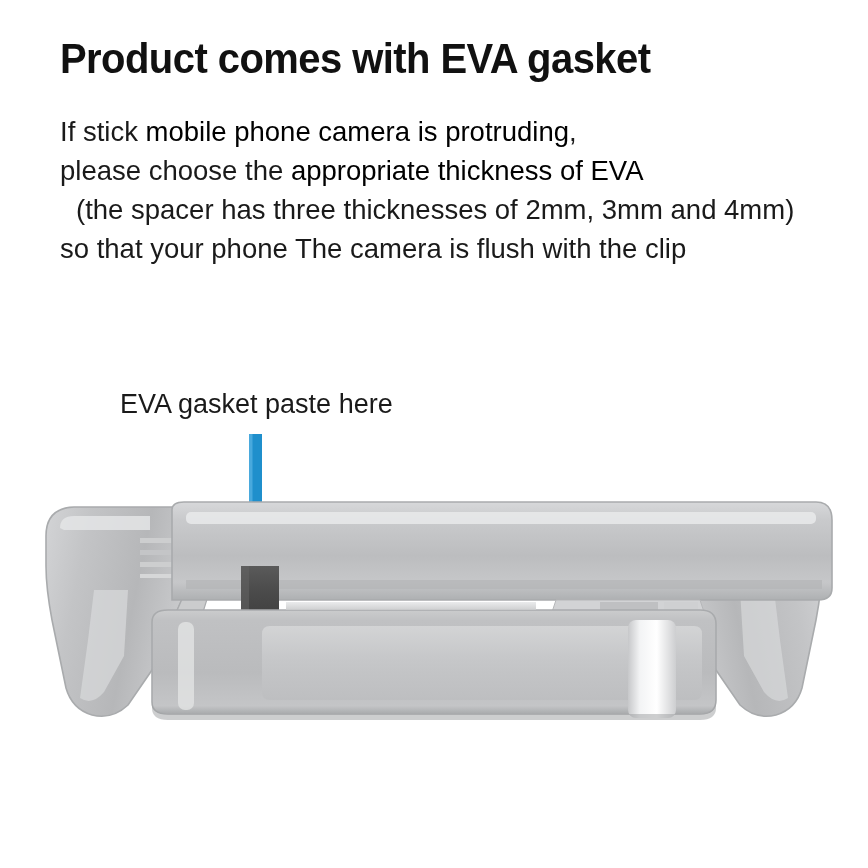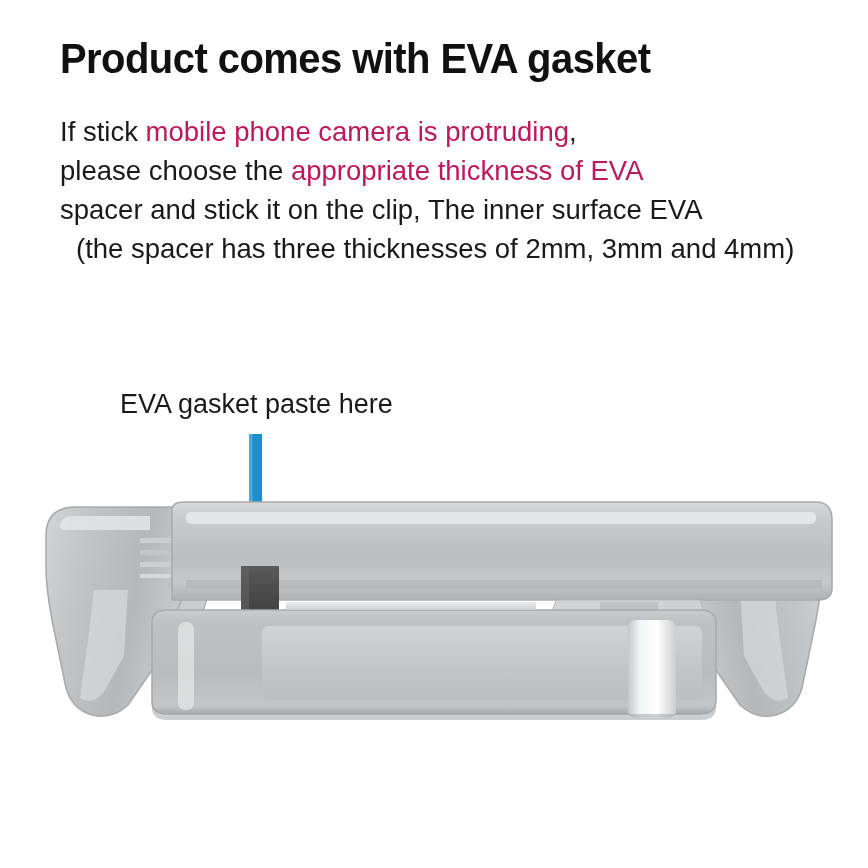--- a/index.html
+++ b/index.html
@@ -43,21 +43,21 @@
     position: absolute;
     left: 60px;
     top: 112px;
     width: 790px;
     font-size: 27.5px;
     line-height: 39px;
     color: #1a1a1a;
     white-space: nowrap;
   }
   #body-copy .line { display: block; }
-  #body-copy .hl { color: #be185d; }
+  #body-copy .hl { color: #000000; }
   #body-copy .indent { padding-left: 16px; }
 
   
   #callout-label {
     position: absolute;
     left: 120px;
     top: 389px;
     font-size: 27px;
     color: #1a1a1a;
     white-space: nowrap;
@@ -85,22 +85,22 @@
 </head>
 <body>
 
 <div id="page">
 
   <div id="title">Product comes with EVA gasket</div>
 
   <div id="body-copy">
     <span class="line"><span>If stick </span><span class="hl">mobile phone camera is protruding</span><span>,</span></span>
     <span class="line"><span>please choose the </span><span class="hl">appropriate thickness of EVA</span></span>
-    <span class="line">spacer and stick it on the clip, The inner surface EVA</span>
     <span class="line indent">(the spacer has three thicknesses of 2mm, 3mm and 4mm)</span>
+    <span class="line">so that your phone The camera is flush with the clip</span>
   </div>
 
   <div id="callout-label">EVA gasket paste here</div>
 
   <svg id="arrow" viewBox="0 0 48 136">
     <rect x="18" y="0" width="13" height="106" fill="#1f8fcc"></rect>
     <rect x="18" y="0" width="3.5" height="106" fill="#49a9dd"></rect>
     <polygon points="6,100 42,100 24,132" fill="#1f8fcc"></polygon>
     <polygon points="6,100 13,100 24,132" fill="#49a9dd" opacity="0.55"></polygon>
   </svg>

